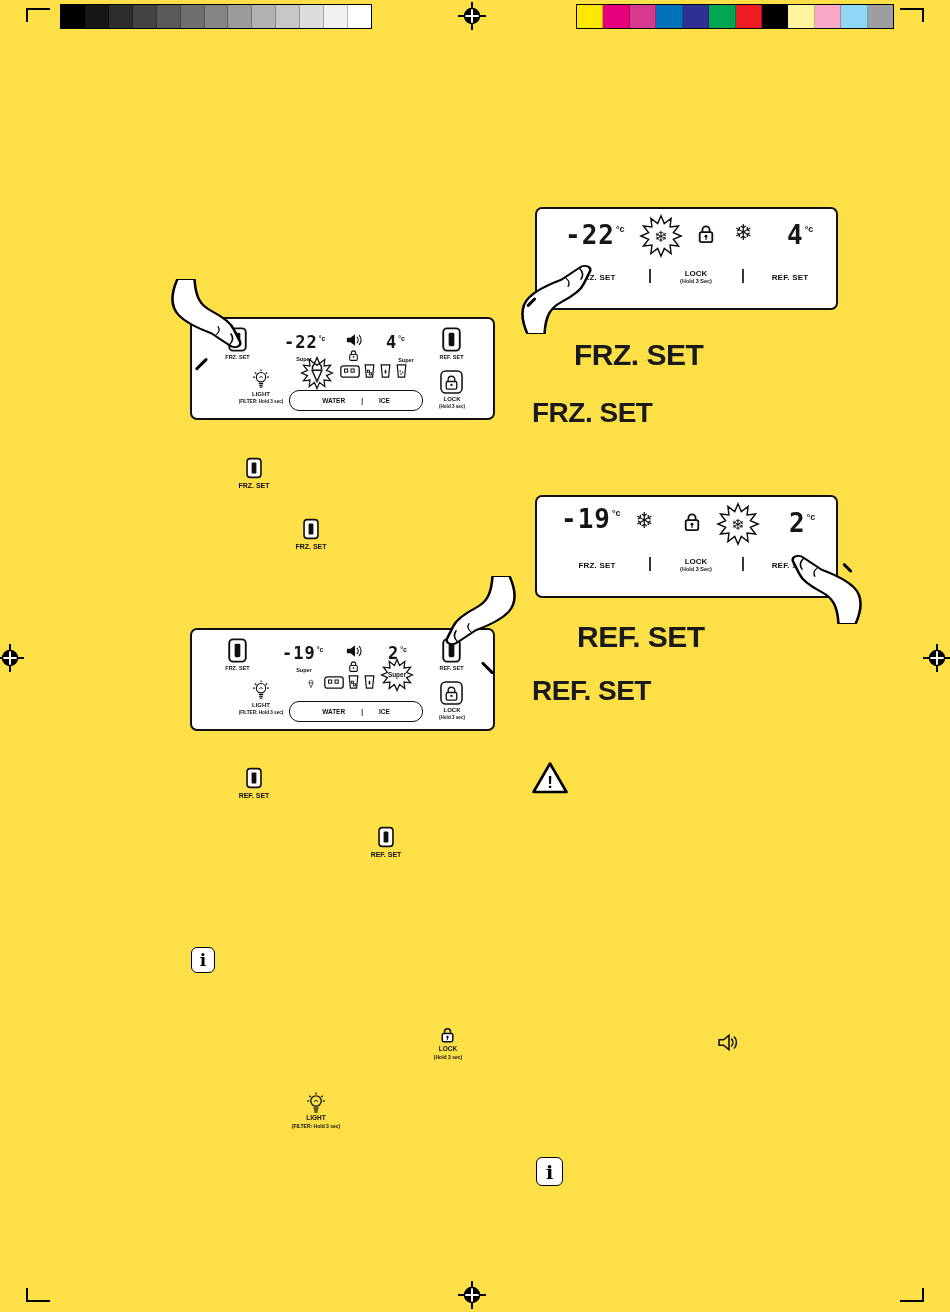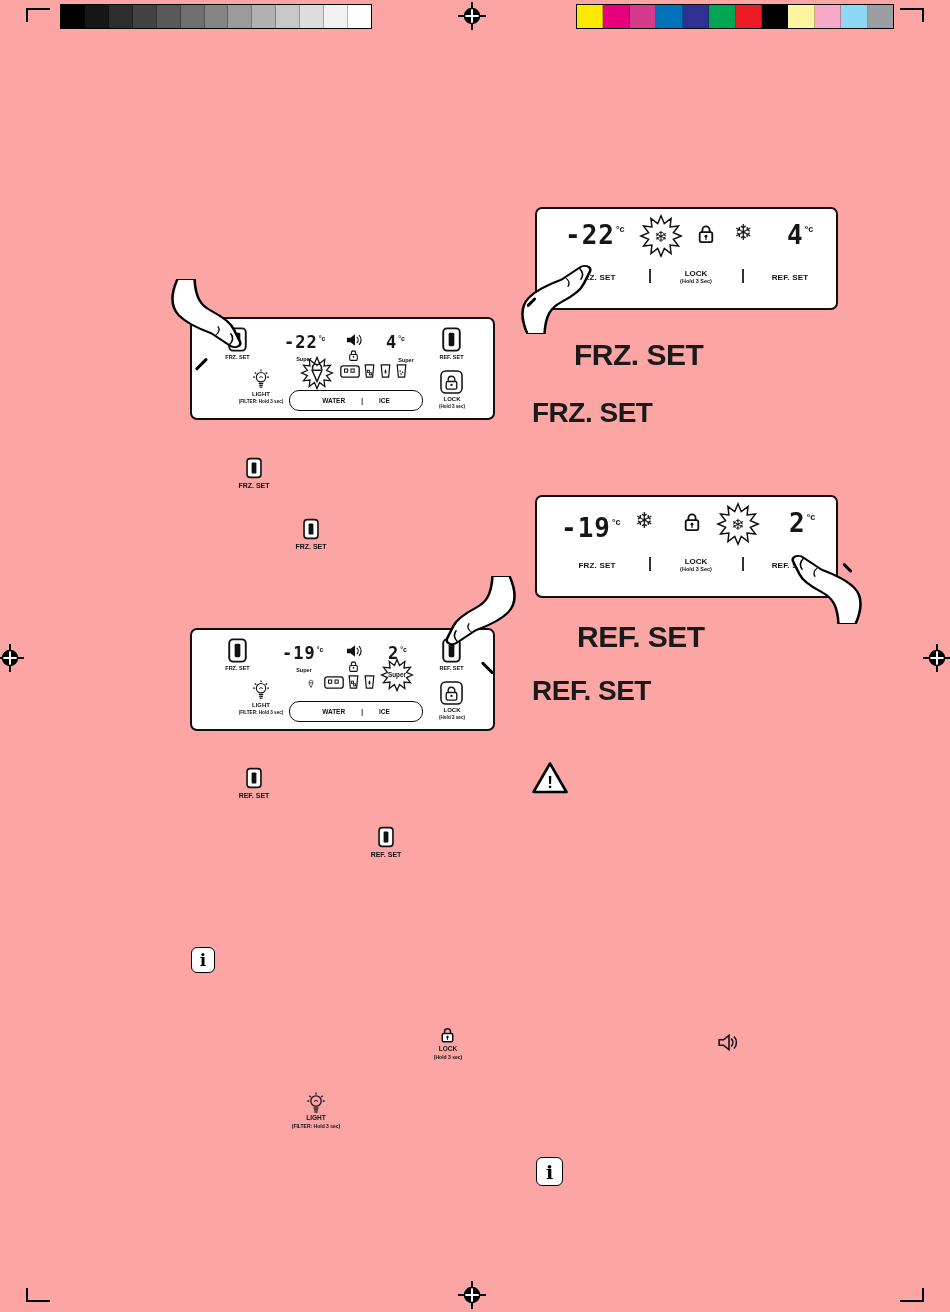--- a/index.html
+++ b/index.html
@@ -1,18 +1,18 @@
 <!DOCTYPE html>
 <html><head>
 <meta charset="utf-8">
 <style>
   * { margin:0; padding:0; box-sizing:border-box; }
   html,body { background:#ffffff; }
   body { font-family:"Liberation Sans", sans-serif; }
-  .page { position:relative; width:950px; height:1312px; background:#fca5a5; overflow:hidden; }
+  .page { position:relative; width:950px; height:1312px; background:#fde047; overflow:hidden; }
 
   
   .crop-h { position:absolute; width:24px; height:2px; background:#000; }
   .crop-v { position:absolute; width:2px; height:14px; background:#000; }
   .graybar, .colorbar { position:absolute; display:flex; border:1px solid #000; background:#fff; }
   .graybar .cell, .colorbar .cell { flex:1; height:100%; border-right:1px solid rgba(0,0,0,.25); }
   .graybar .cell:last-child, .colorbar .cell:last-child { border-right:none; }
   .reg { position:absolute; width:28px; height:28px; line-height:0; }
 
   
@@ -293,21 +293,21 @@
 
   <span class="iconwrap" style="left:303px;top:518px;">
     <svg width="16" height="22" viewBox="0 0 20 26">
         <rect x="1.3" y="1.3" width="17.4" height="23.4" rx="4" fill="#fff" stroke="#101010" stroke-width="2"></rect>
         <rect x="7" y="6" width="6" height="14" rx="1.5" fill="#101010"></rect>
       </svg>
   </span>
   <span class="cap" style="left:285px;top:543px;width:52px;font-size:7px;">FRZ. SET</span>
 
   <div class="panel" style="left:535px;top:495px;width:303px;height:103px;">
-    <span class="seg seg-lg" style="left:24px;top:18px;"><span>-19</span><span class="unit">°c</span></span>
+    <span class="seg seg-lg" style="left:24px;top:9px;"><span>-19</span><span class="unit">°c</span></span>
     <span class="flake" style="left:98px;top:13px;font-size:22px;">❄</span>
     <span class="iconwrap" style="left:146px;top:14px;">
       <svg width="18" height="22" viewBox="0 0 20 24">
           <path d="M6 10 V7.5 A4 4 0 0 1 14 7.5 V10" fill="none" stroke="#101010" stroke-width="2"></path>
           <rect x="3" y="10" width="14" height="11" rx="2" fill="#fff" stroke="#101010" stroke-width="2"></rect>
           <circle cx="10" cy="14.5" r="1.6" fill="#101010"></circle>
           <rect x="9.3" y="15.5" width="1.4" height="3" fill="#101010"></rect>
         </svg>
     </span>
     <span class="iconwrap" style="left:179px;top:5px;">

